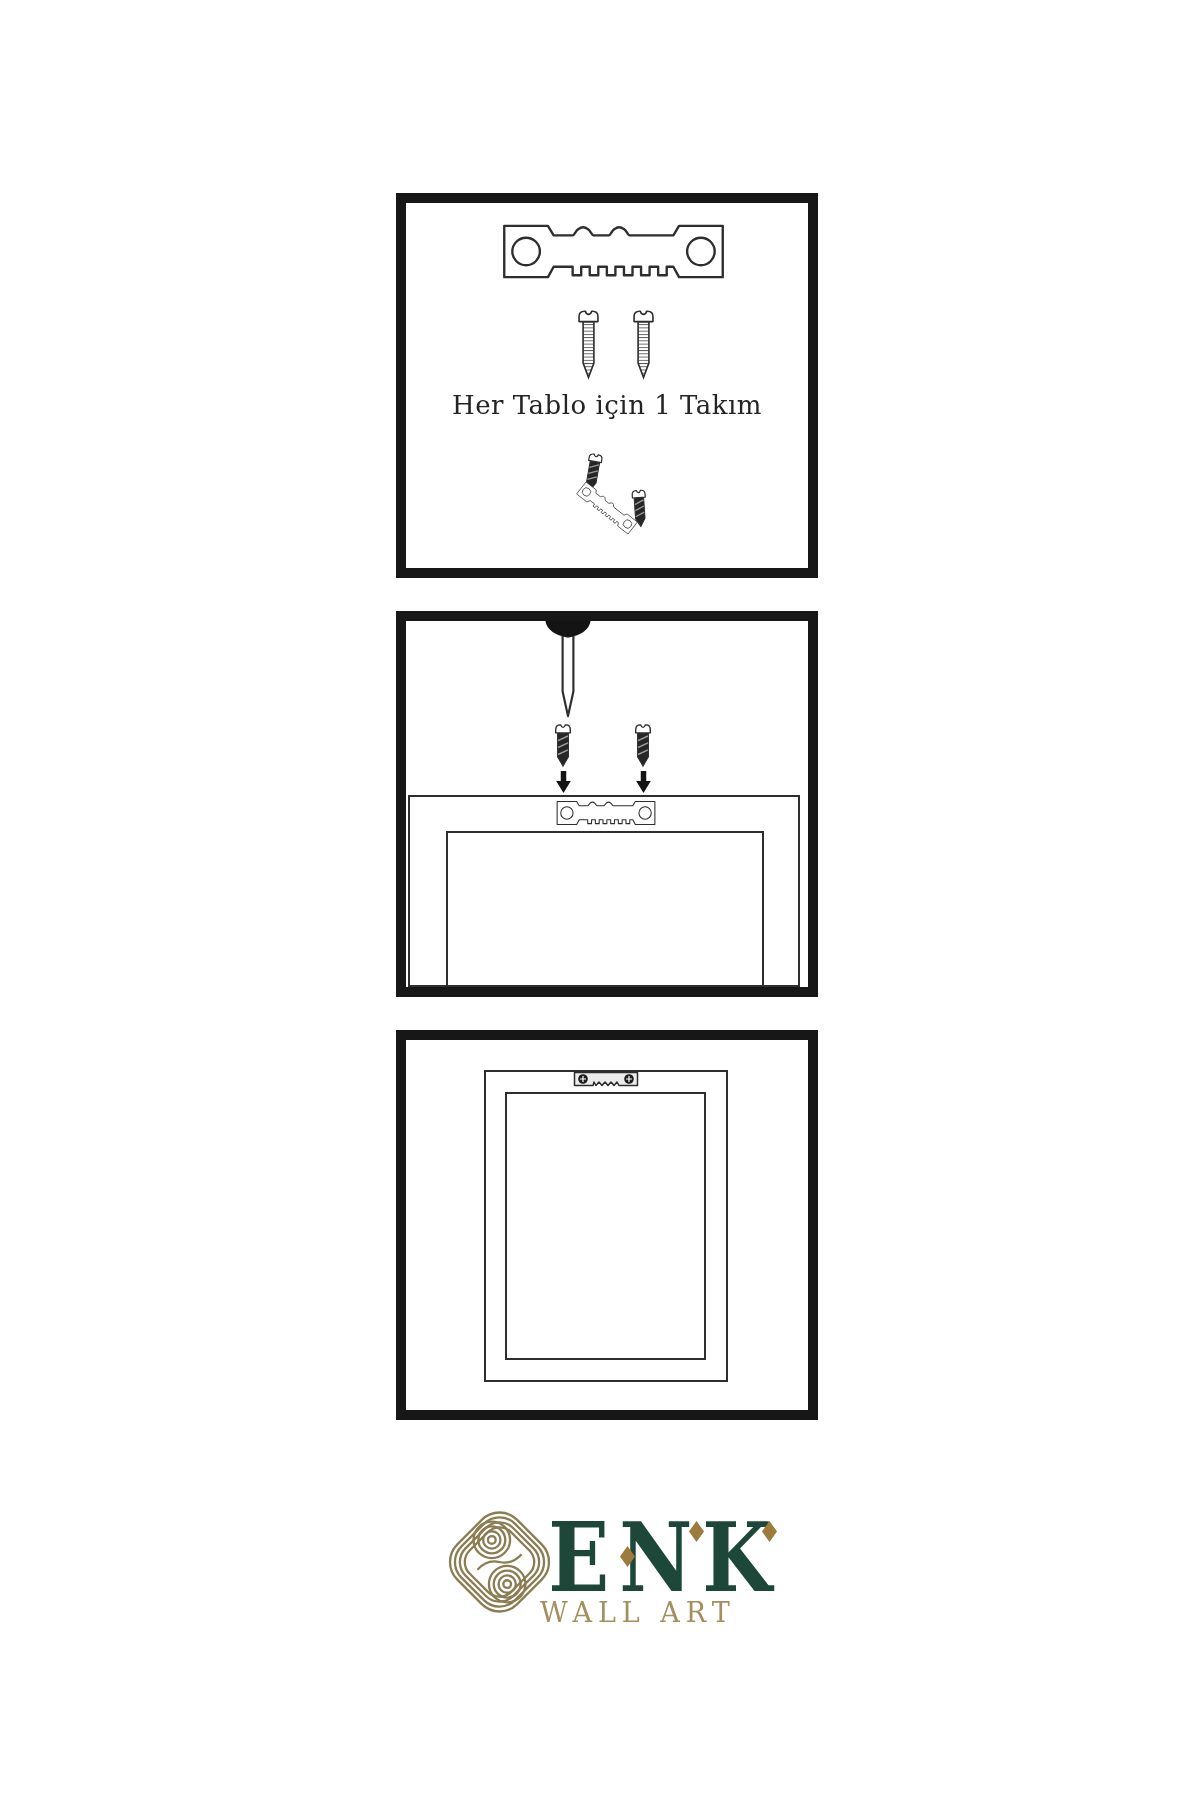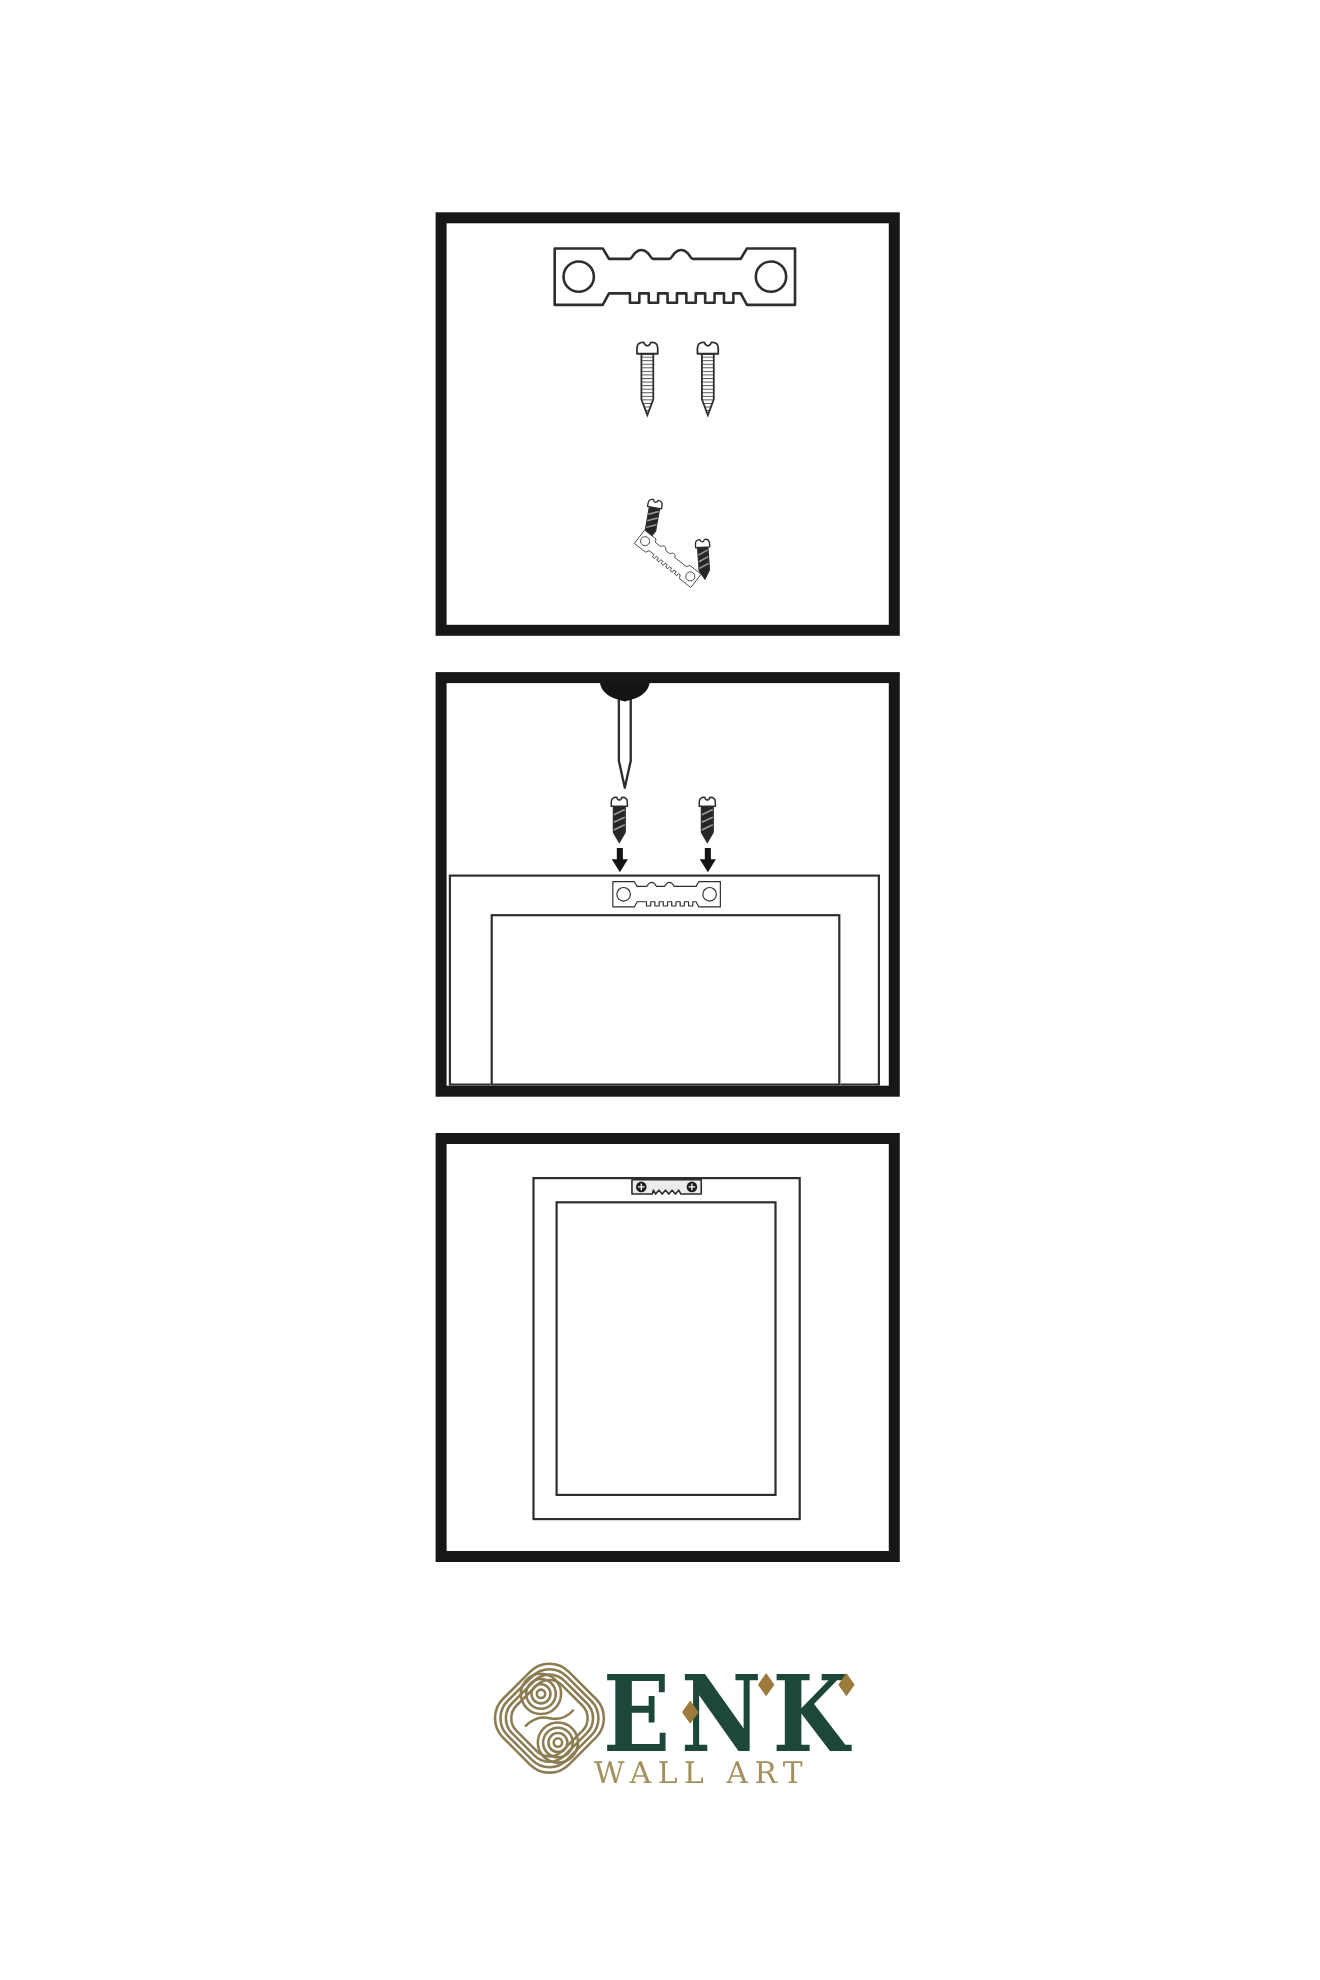--- a/index.html
+++ b/index.html
@@ -96,20 +96,21 @@
       <use href="#sym-hanger" width="233" height="57"></use>
     </svg>
 
     <svg class="abs" style="left:169px;top:103px;" width="27" height="78">
       <use href="#sym-screw-light" width="27" height="78"></use>
     </svg>
     <svg class="abs" style="left:224px;top:103px;" width="27" height="78">
       <use href="#sym-screw-light" width="27" height="78"></use>
     </svg>
 
+    <div class="caption" style="top:187px;">Her Tablo için 1 Takım</div>
 
     <svg class="abs" style="left:150px;top:237px;" width="120" height="100">
       <g transform="translate(28,12) rotate(10 10 18)">
         <use href="#sym-screw-dark" width="19" height="42"></use>
       </g>
       <g transform="translate(22,44) rotate(38 9 9)">
         <use href="#sym-hanger" width="68" height="17"></use>
       </g>
       <g transform="translate(74,48) rotate(-4 10 19)">
         <use href="#sym-screw-dark" width="19" height="42"></use>

